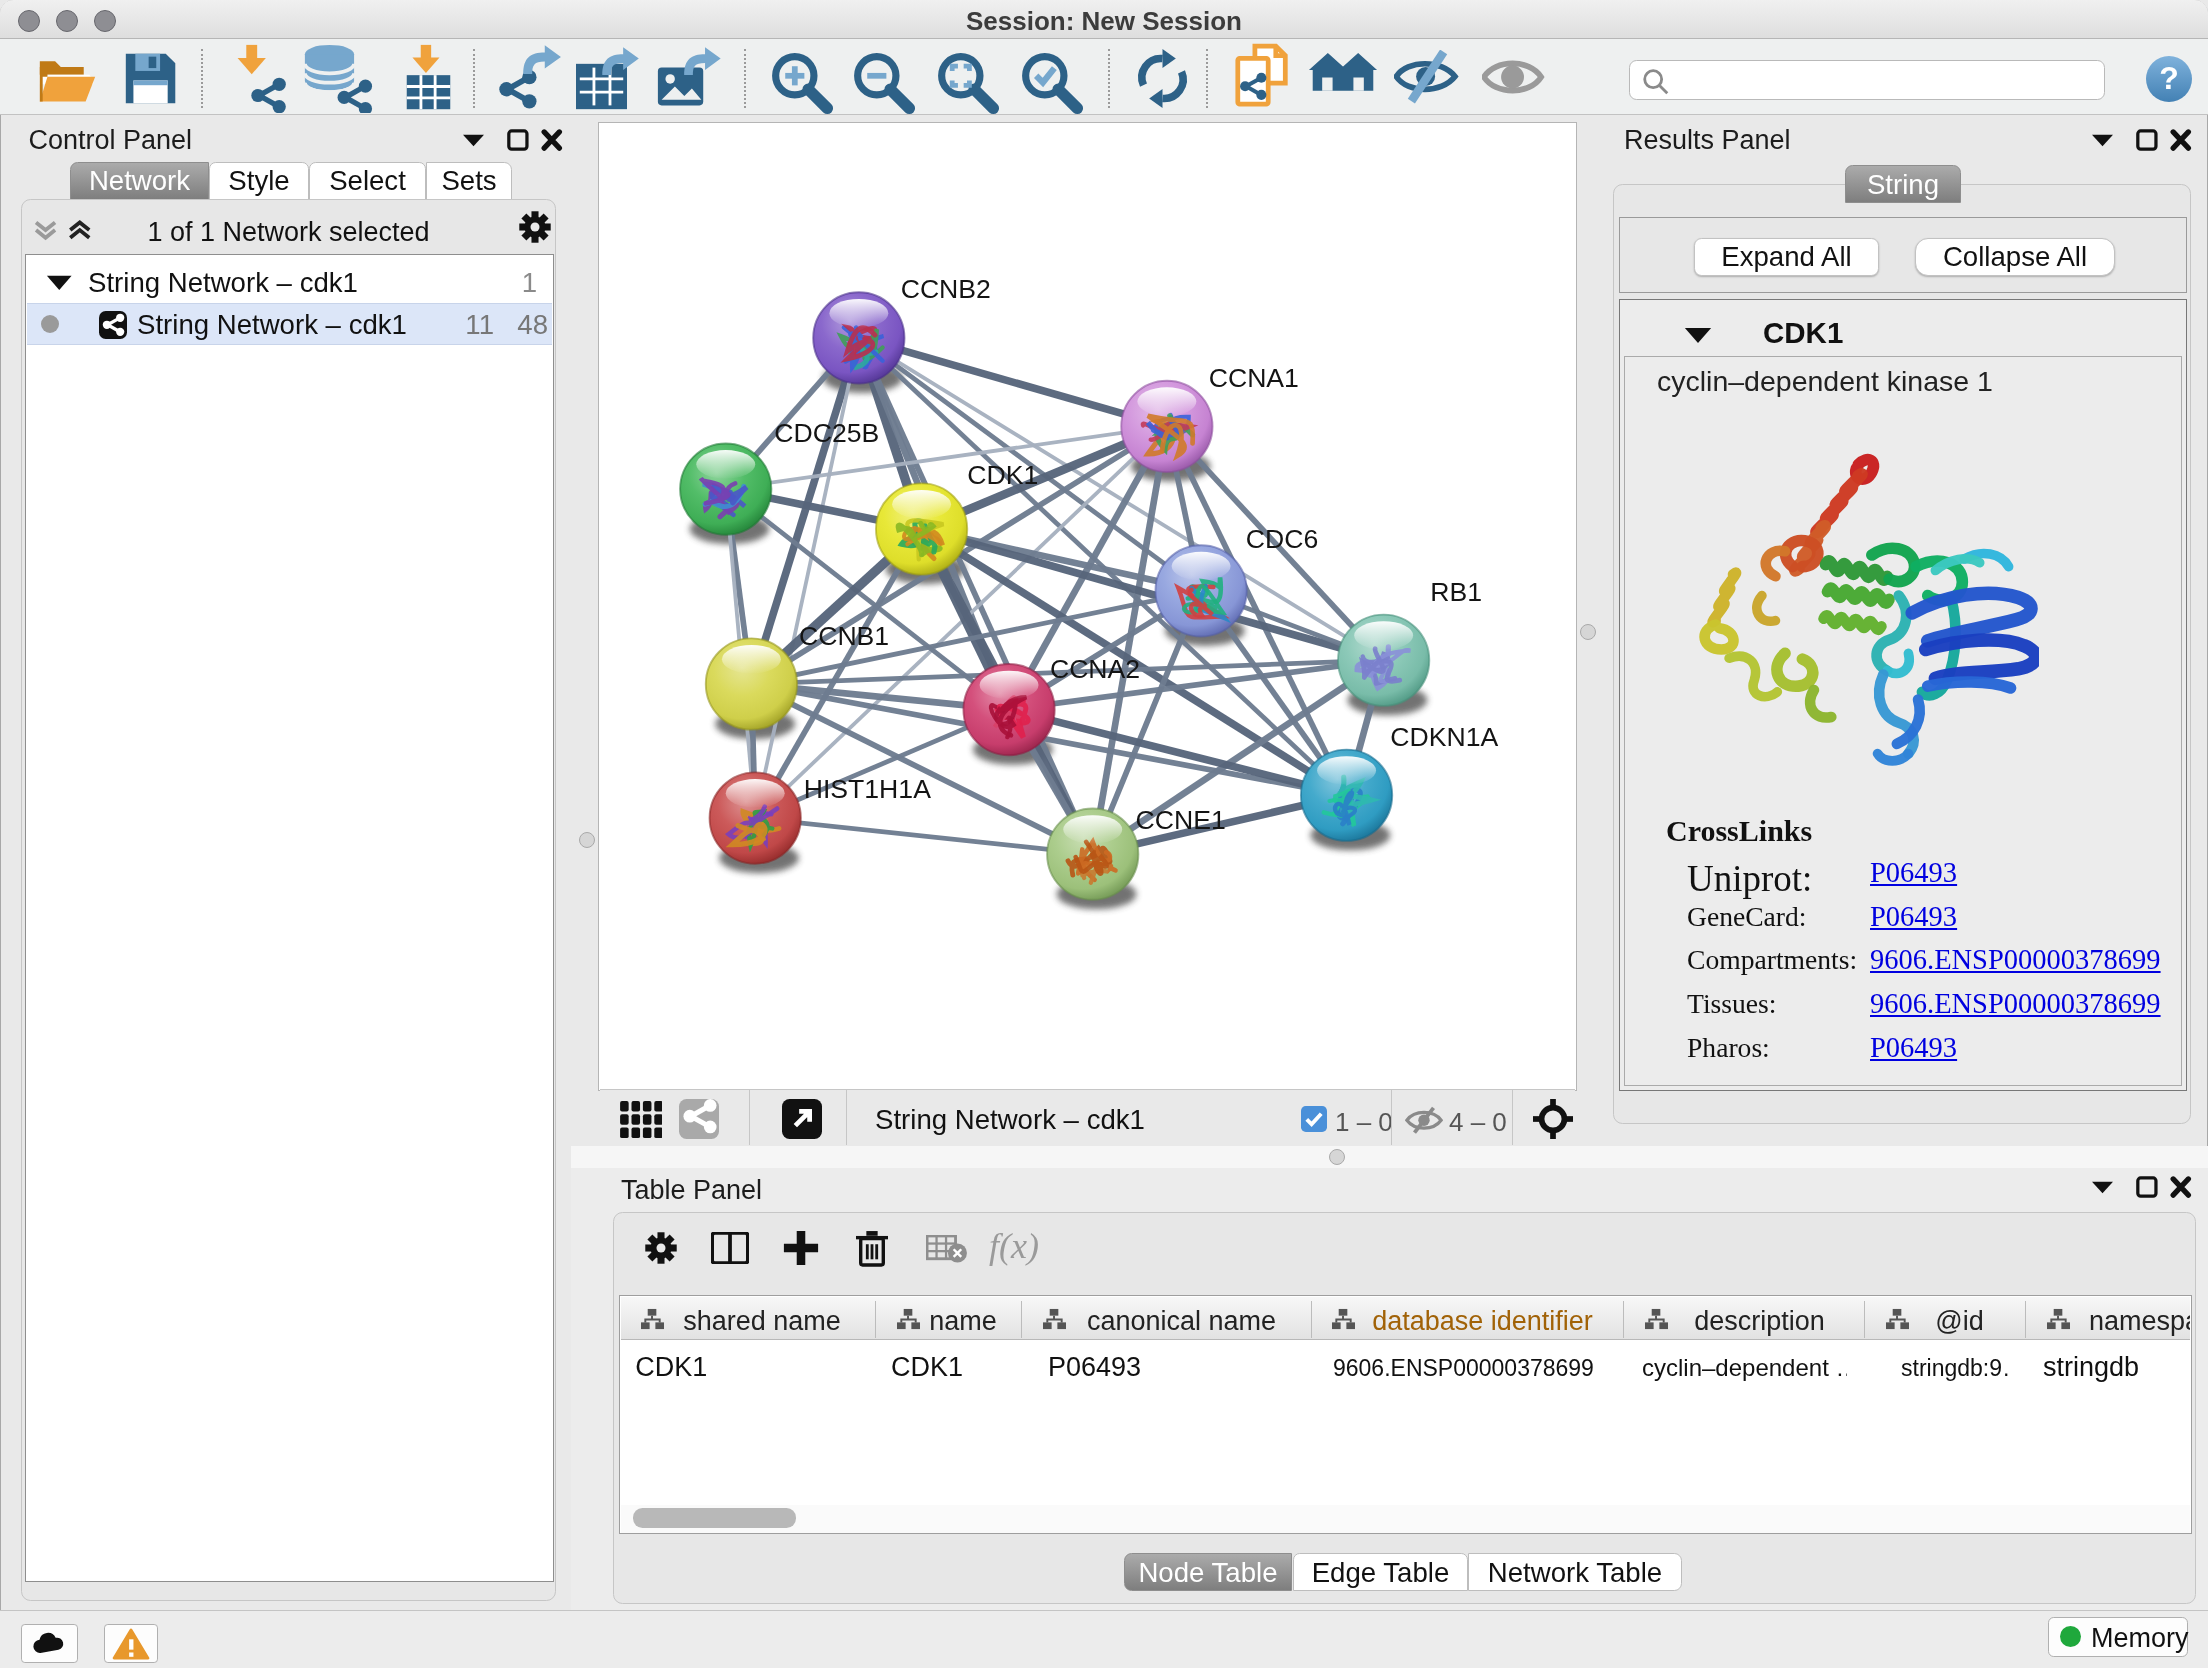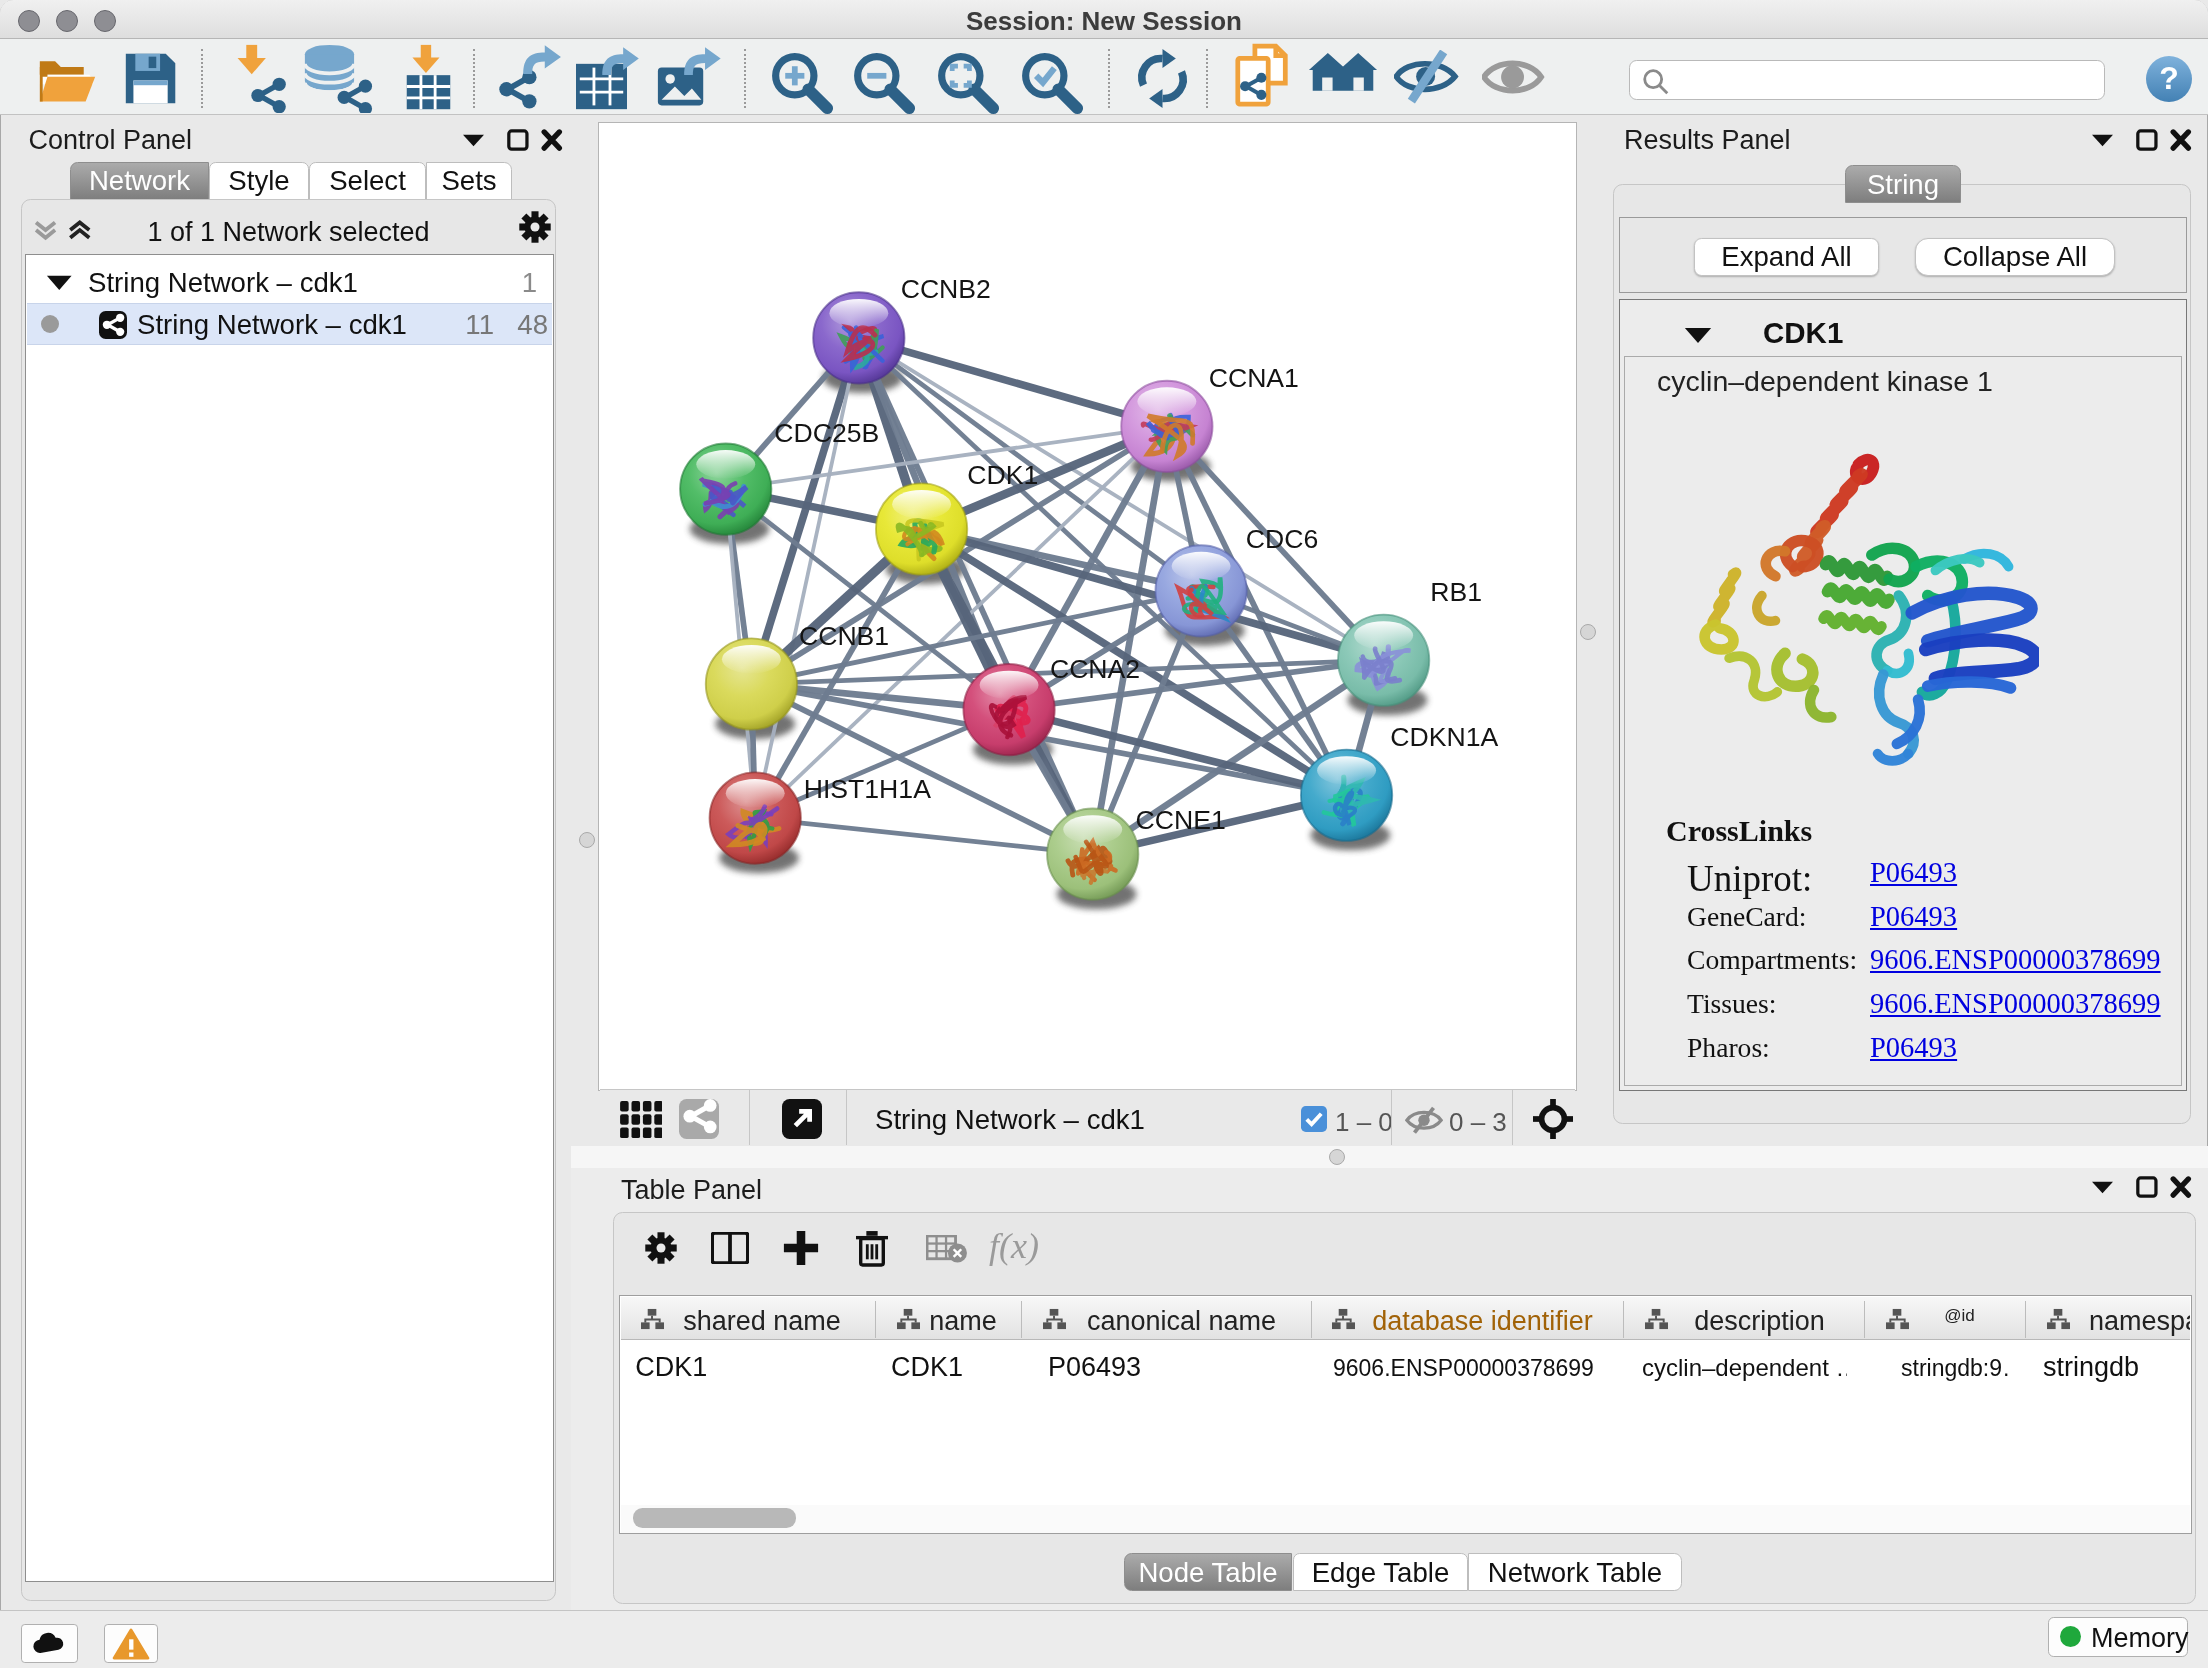--- a/index.html
+++ b/index.html
@@ -579,21 +579,21 @@
 <svg class="abs" style="left:1301px;top:1106px" width="26" height="26" viewBox="0 0 27 27">
     <path d="M6 14 L11 19 L21 8" stroke="#fff" stroke-width="4" fill="none"></path>
   </svg>
 <div class="abs" style="left:1335px;top:1107px;font-size:26px;color:#555">1 – 0</div>
 <div class="abs" style="left:1391px;top:1090px;width:0;height:55px;border-left:1px solid #c6c6c6"></div>
 <svg class="abs" style="left:1405px;top:1106px" width="38" height="28.5" viewBox="0 0 40 30">
     <path d="M2 15 C10 4 30 4 38 15 C30 26 10 26 2 15 Z" fill="none" stroke="#8a8a8a" stroke-width="3.4"></path>
     <circle cx="20" cy="15" r="6" fill="#8a8a8a"></circle>
     <line x1="30" y1="2" x2="10" y2="28" stroke="#8a8a8a" stroke-width="4"></line>
   </svg>
-<div class="abs" style="left:1449px;top:1107px;font-size:26px;color:#555">0 – 3</div>
+<div class="abs" style="left:1449px;top:1107px;font-size:26px;color:#555">4 – 0</div>
 <div class="abs" style="left:1512px;top:1090px;width:0;height:55px;border-left:1px solid #c6c6c6"></div>
 <svg class="abs" style="left:1533px;top:1099px" width="40" height="40" viewBox="0 0 42 42">
     <circle cx="21" cy="21" r="12" fill="none" stroke="#111" stroke-width="6"></circle>
     <g stroke="#111" stroke-width="6">
       <line x1="21" y1="0" x2="21" y2="9"></line>
       <line x1="21" y1="33" x2="21" y2="42"></line>
       <line x1="0" y1="21" x2="9" y2="21"></line>
       <line x1="33" y1="21" x2="42" y2="21"></line>
     </g>
   </svg>
@@ -750,21 +750,21 @@
       <path d="M12.5 8 L12.5 12 M5.5 15 L5.5 12 L20.5 12 L20.5 15" stroke="#555" stroke-width="2" fill="none"></path>
     </svg>
     <div class="abs" style="left:1037px;top:8.6px;width:203px;font-size:27px;color:#222;text-align:center;overflow:hidden;white-space:nowrap">description</div>
     <div class="abs" style="left:1243px;top:3.8px;width:0;height:37px;border-left:1px solid #bcbcbc"></div>
     <svg style="position:absolute;left:1264px;top:11.4px" width="25" height="23" viewBox="0 0 26 24">
       <rect x="8" y="1" width="9" height="7" fill="#555"></rect>
       <rect x="1" y="15" width="9" height="7" fill="#555"></rect>
       <rect x="16" y="15" width="9" height="7" fill="#555"></rect>
       <path d="M12.5 8 L12.5 12 M5.5 15 L5.5 12 L20.5 12 L20.5 15" stroke="#555" stroke-width="2" fill="none"></path>
     </svg>
-    <div class="abs" style="left:1277px;top:8.6px;width:123px;font-size:17px;color:#222;text-align:center;overflow:hidden;white-space:nowrap">@id</div>
+    <div class="abs" style="left:1277px;top:8.6px;width:123px;font-size:27px;color:#222;text-align:center;overflow:hidden;white-space:nowrap">@id</div>
     <div class="abs" style="left:1404px;top:3.8px;width:0;height:37px;border-left:1px solid #bcbcbc"></div>
     <svg style="position:absolute;left:1425px;top:11.4px" width="25" height="23" viewBox="0 0 26 24">
       <rect x="8" y="1" width="9" height="7" fill="#555"></rect>
       <rect x="1" y="15" width="9" height="7" fill="#555"></rect>
       <rect x="16" y="15" width="9" height="7" fill="#555"></rect>
       <path d="M12.5 8 L12.5 12 M5.5 15 L5.5 12 L20.5 12 L20.5 15" stroke="#555" stroke-width="2" fill="none"></path>
     </svg>
     <div class="abs" style="left:1468px;top:8.6px;font-size:27px;color:#222;white-space:nowrap">namespace</div>
   </div>
 <div class="abs" style="left:621px;top:1341px;width:1569px;height:162px;overflow:hidden">

